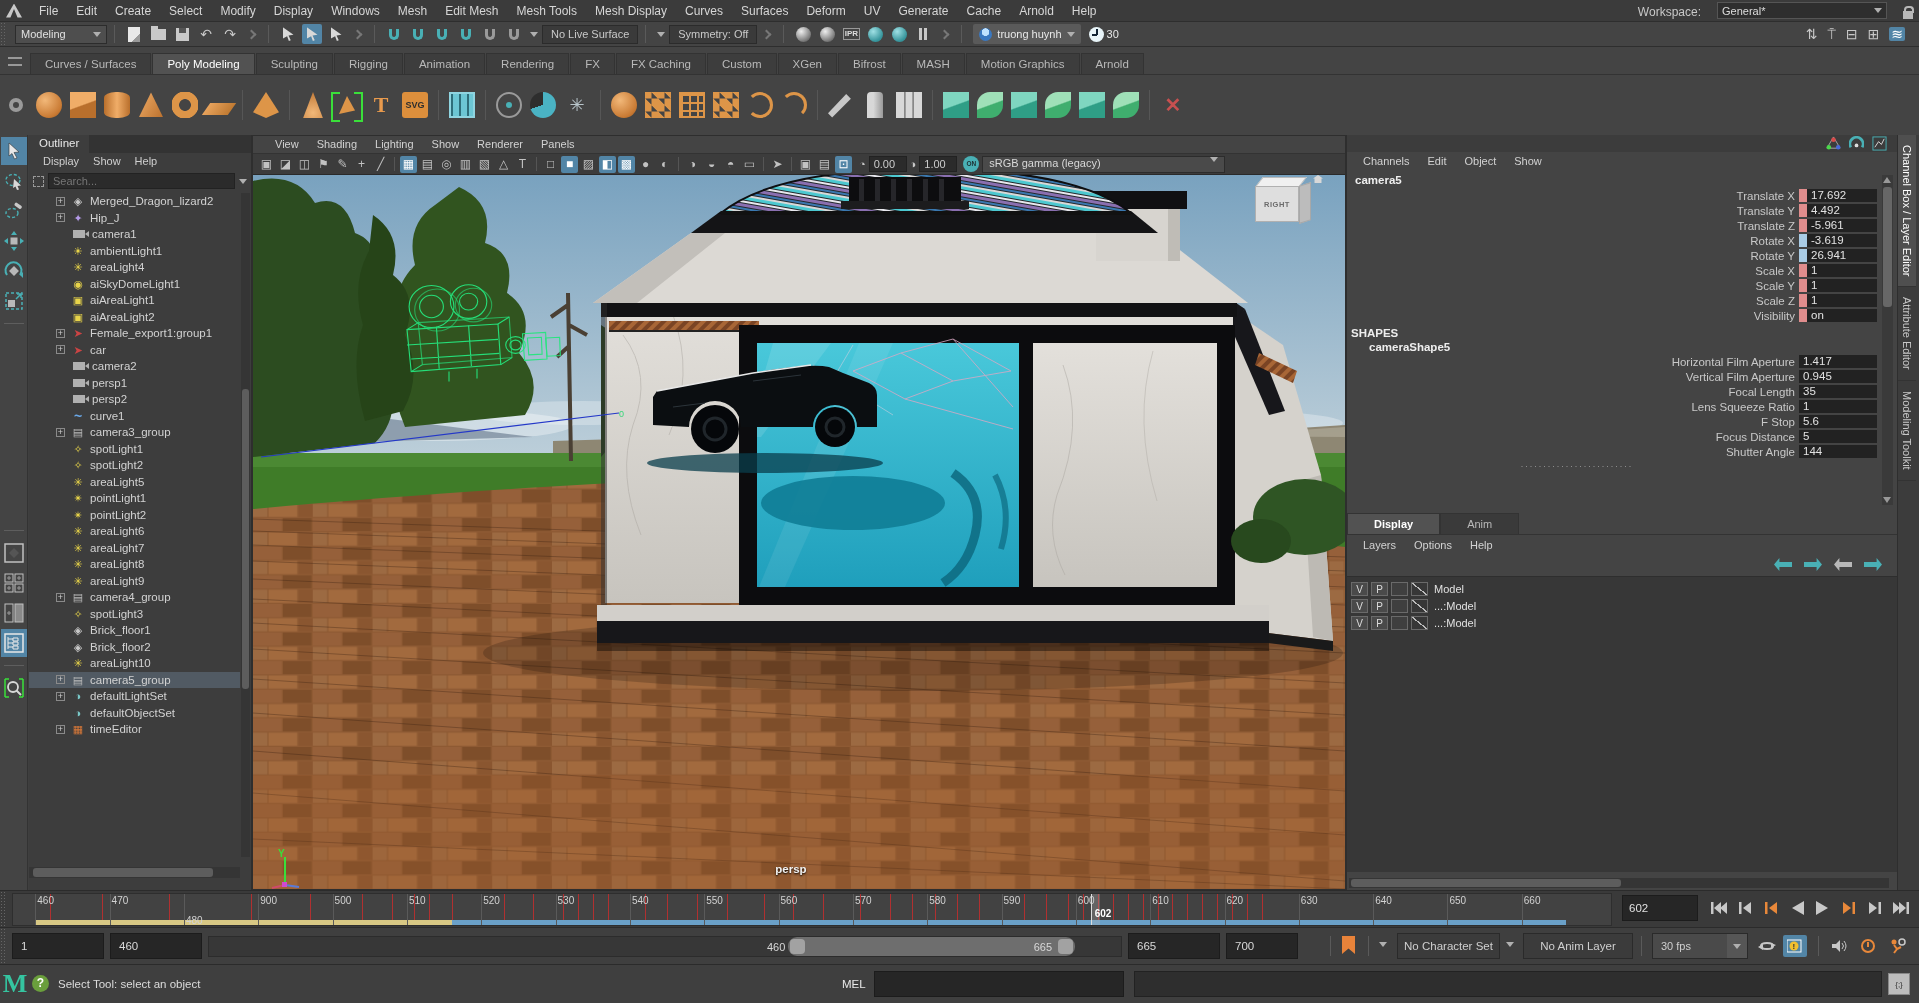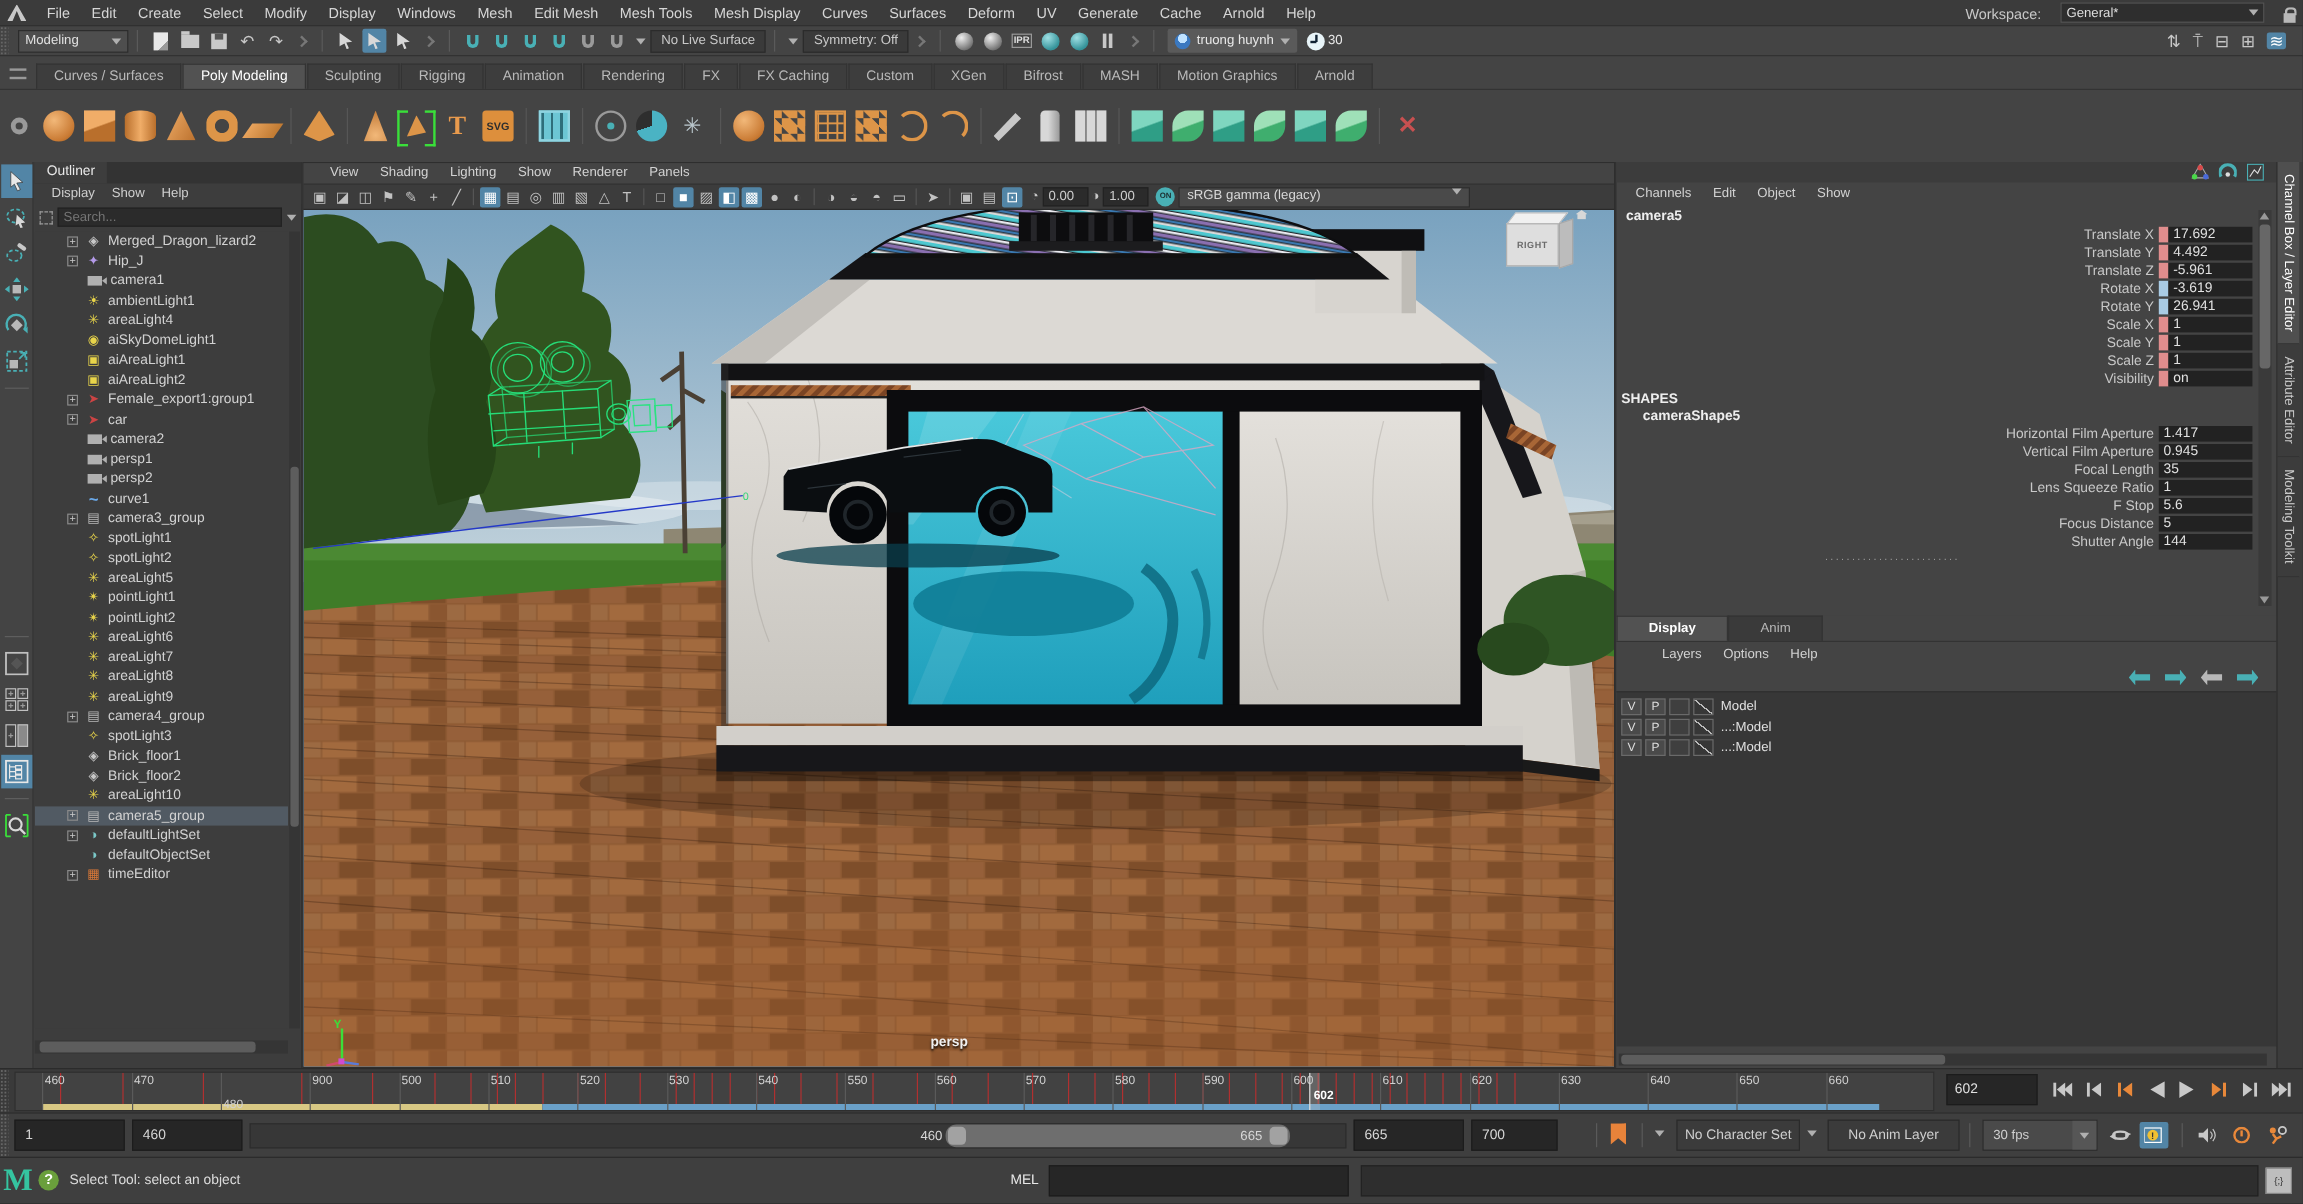--- a/index.html
+++ b/index.html
@@ -156,21 +156,21 @@
   .cb-scroll{position:absolute;right:4px;top:40px;width:11px;height:330px;background:#3a3a3a;}
   .cb-scroll .sthumb{position:absolute;left:1px;top:12px;width:9px;height:120px;background:#676767;border-radius:3px;}
   .cb-scroll .up,.cb-scroll .dn{position:absolute;left:1px;width:0;height:0;border-left:4.5px solid transparent;border-right:4.5px solid transparent;}
   .cb-scroll .up{top:2px;border-bottom:6px solid #999;}
   .cb-scroll .dn{bottom:2px;border-top:6px solid #999;}
   
   .le{position:absolute;left:0;top:378px;width:551px;height:377px;background:#444;}
   .le-tabs{display:flex;border-bottom:1px solid #333;}
   .le-tab{padding:4px 26px;background:#3a3a3a;color:#b8b8b8;border:1px solid #333;border-bottom:none;}
   .le-tab.active{background:#525252;color:#fff;font-weight:bold;}
-  .le-menus{display:flex;gap:2px;padding:3px 0 3px 8px;margin-left:22px;}
+  .le-menus{display:flex;gap:2px;padding:3px 0 3px 8px;}
   .le-menus span{padding:1px 8px;color:#d2d2d2;}
   .le-icons{display:flex;justify-content:flex-end;gap:12px;padding:3px 16px 5px 0;}
   .le-ic{width:18px;height:13px;background:#b8b8b8;clip-path:polygon(0 50%,30% 0,30% 30%,100% 30%,100% 70%,30% 70%,30% 100%);position:relative;}
   .le-ic.t2{transform:scaleX(-1);}
   .le-ic.teal{background:#49b0b5;}
   .le-list{background:#373737;height:296px;border-top:1px solid #2e2e2e;padding-top:3px;}
   .le-row{height:17px;display:flex;align-items:center;gap:3px;padding-left:4px;}
   .le-box{width:17px;height:14px;background:#4a4a4a;border:1px solid #6a6a6a;color:#ddd;font-size:10px;text-align:center;line-height:13px;}
   .le-box.empty{background:#3f3f3f;}
   .le-line{width:17px;height:14px;border:1px solid #6a6a6a;background:linear-gradient(to top right,transparent 47%,#bbb 47% 53%,transparent 53%);}

